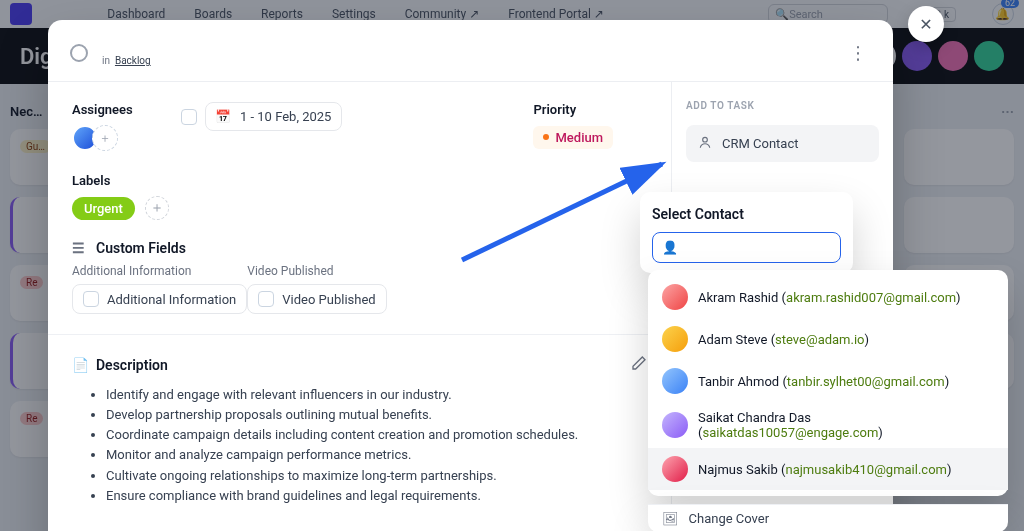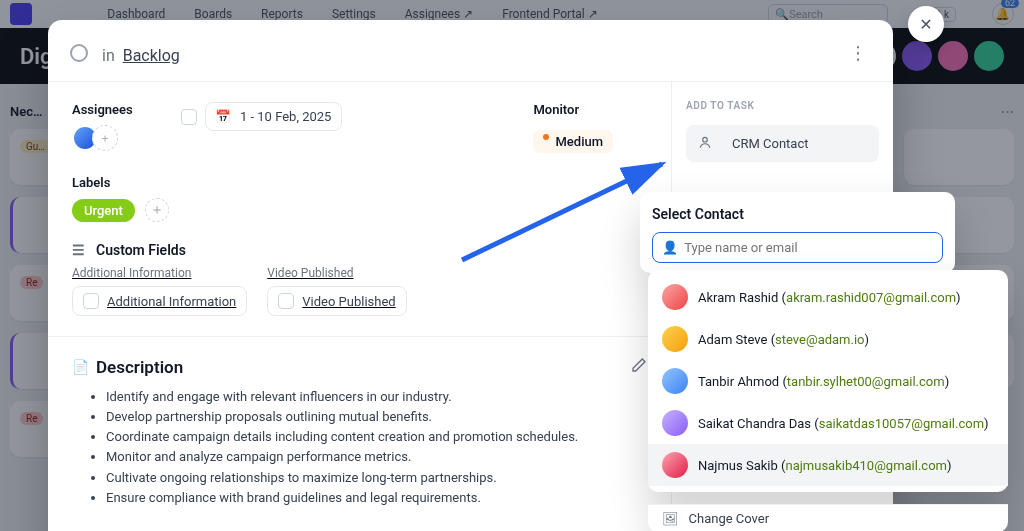--- a/index.html
+++ b/index.html
@@ -25,56 +25,56 @@
   .bg-card { background:#fff; border-radius:10px; padding:10px; margin-bottom:12px; min-height:56px; font-size:12px; box-shadow:0 1px 2px rgba(0,0,0,.06);}
   .bg-chip { display:inline-block; font-size:10px; padding:1px 6px; border-radius:8px; background:#fecaca; color:#991b1b;}
   .bg-chip.y{background:#fef3c7;color:#92400e;}
   .bg-dim { position:absolute; inset:0; background:rgba(17,24,39,0.45); }
 
   
   .modal { position:absolute; top:20px; left:48px; width:845px; height:540px; background:#fff; border-radius:14px; box-shadow:0 25px 50px rgba(0,0,0,.25); display:flex; flex-direction:column; overflow:hidden;}
   .modal-top{ padding:18px 22px 14px; display:flex; align-items:flex-start; gap:14px;}
   .task-circle{ width:18px;height:18px;border:2px solid #9ca3af;border-radius:50%; margin-top:6px;}
   .task-title{ font-size:22px; font-weight:600; color:#111827;}
-  .task-sub{ font-size:16px; color:#6b7280; margin-top:8px;}
+  .task-sub{ font-size:10px; color:#6b7280; margin-top:17px;}
   .task-sub .lnk{ text-decoration:underline; color:#374151;}
   .modal-top .kebab{ margin-left:auto; color:#6b7280; font-size:18px; padding:4px;}
   .modal-body{ flex:1; display:flex; border-top:1px solid #eceef2;}
   .main-pane{ flex:1; padding:20px 24px; overflow:auto;}
   .side-pane{ width:222px; border-left:1px solid #eceef2; padding:18px 14px; display:flex; flex-direction:column; gap:14px;}
   .row{ display:flex; gap:48px; margin-bottom:22px;}
   .field-label{ font-size:13px; font-weight:600; color:#111827; margin-bottom:8px;}
   .assignee-pair{ display:flex; align-items:center;}
   .ava24{ width:26px;height:26px;border-radius:50%; background:linear-gradient(135deg,#60a5fa,#1d4ed8); border:2px solid #fff;}
   .ava24.add{ background:#fff; border:1px dashed #cbd5e1; color:#9ca3af; display:flex;align-items:center;justify-content:center;font-size:12px; margin-left:-6px;}
   .due-wrap{ display:flex; align-items:center; gap:8px;}
   .chk{ width:16px;height:16px;border:1px solid #cbd5e1;border-radius:4px;}
   .date-chip{ display:flex;align-items:center;gap:8px; border:1px solid #e5e7eb; border-radius:8px; padding:6px 10px; font-size:13px; color:#374151;}
-  .prio-chip{ display:inline-flex;align-items:flex-start;gap:6px; background:#fff7ed; color:#0f172a; border-radius:6px; padding:4px 10px; font-size:13px; font-weight:500;}
+  .prio-chip{ display:inline-flex;align-items:center;gap:6px; background:#fff7ed; color:#be185d; border-radius:6px; padding:4px 10px; font-size:13px; font-weight:500;}
   .prio-chip::before{content:""; width:6px;height:6px;border-radius:50%;background:#f97316;}
   .labels-row{ display:flex; align-items:center; gap:10px;}
   .lbl-pill{ background:#84cc16; color:#fff; font-size:13px; font-weight:500; padding:4px 12px; border-radius:12px;}
   .lbl-add{ width:24px;height:24px;border-radius:50%;border:1px dashed #d1d5db; display:flex;align-items:center;justify-content:center;color:#9ca3af;font-size:14px;}
   .section-head{ display:flex; align-items:center; gap:8px; font-size:14px; font-weight:600; color:#111827; margin:6px 0 8px;}
   .section-head svg, .section-head .ico{width:16px;height:16px;color:#6b7280;}
-  .cf-row{ display:flex; gap:20px; margin-top:6px;text-decoration:underline;}
+  .cf-row{ display:flex; margin-top:6px;}
   .cf-col-title{ font-size:12px; color:#6b7280; margin-bottom:6px;}
   .cf-chip{ display:flex;align-items:center;gap:8px; border:1px solid #e5e7eb; border-radius:8px; padding:6px 10px; font-size:13px; color:#374151;}
   .divider{ height:1px;background:#eef0f4; margin:20px -24px; }
   .desc-head{ display:flex; align-items:center; justify-content:space-between;}
   .edit-ico{ color:#6b7280; }
   ul.desc{ margin:10px 0 0 34px; font-size:13px; color:#374151; line-height:1.55; list-style:disc;}
   .side-label{ font-size:10px; letter-spacing:.06em; color:#9ca3af; text-transform:uppercase; font-weight:600;}
-  .side-item{ display:flex; align-items:center; gap:20px; background:#f3f4f6; border-radius:8px; padding:10px 12px; font-size:13px; color:#374151;}
+  .side-item{ display:flex; align-items:center; gap:10px; background:#f3f4f6; border-radius:8px; padding:10px 12px; font-size:13px; color:#374151;}
   .side-item .pico{ color:#6b7280; }
 
   .close-btn{ position:absolute; top:6px; right:80px; width:36px;height:36px;border-radius:50%;background:#fff;box-shadow:0 6px 16px rgba(0,0,0,.18);display:flex;align-items:center;justify-content:center;color:#4b5563;font-size:16px;}
 
   
-  .pop{ position:absolute; top:192px; left:640px; width:315px; background:#fff; border-radius:10px; box-shadow:0 20px 40px rgba(0,0,0,.18); padding:14px 12px 10px;}
+  .pop{ position:absolute; top:192px; left:640px; width:213px; background:#fff; border-radius:10px; box-shadow:0 20px 40px rgba(0,0,0,.18); padding:14px 12px 10px;}
   .pop-title{ font-size:14px; font-weight:600; color:#111827; margin-bottom:10px;}
   .pop-input{ display:flex;align-items:center;gap:6px; border:1.5px solid #2563eb; border-radius:8px; padding:7px 9px;}
   .pop-input input{ border:none; outline:none; font-size:13px; color:#374151; flex:1;}
   .pop-input .pi{ color:#9ca3af; font-size:13px; }
 
   .contact-list{ position:absolute; top:270px; left:648px; width:360px; background:#fff; border-radius:10px; box-shadow:0 20px 40px rgba(0,0,0,.18); padding:6px 0; }
   .contact-row{ display:flex; align-items:center; gap:10px; padding:8px 14px; font-size:13px; color:#111827;}
   .contact-row:hover, .contact-row.hovered{ background:#f3f4f6;}
   .contact-row .cava{ width:26px;height:26px;border-radius:50%; background:linear-gradient(135deg,#a78bfa,#7c3aed); flex-shrink:0;}
   .contact-row .em{ color:#4d7c0f;}
@@ -90,21 +90,21 @@
 
 <div class="bg-app">
   <div class="bg-topbar">
     <div class="logo"></div>
     <span class="badge-pro">Pro</span>
     <span class="nav">
       <span>Dashboard</span>
       <span>Boards</span>
       <span>Reports</span>
       <span>Settings</span>
-      <span>Assignees ↗</span>
+      <span>Community ↗</span>
       <span>Frontend Portal ↗</span>
     </span>
     <div class="search">
       <span>🔍</span>
       <span>Search</span>
     </div>
     <span class="key">⌘ k</span>
     <div class="bell">
       <span>🔔</span>
       <span class="bellcount">62</span>
@@ -170,21 +170,21 @@
         <div>
           <div class="due-wrap">
             <div class="chk"></div>
             <div class="date-chip">
               <span>📅</span>
               <span>1 - 10 Feb, 2025</span>
             </div>
           </div>
         </div>
         <div style="margin-left:auto;margin-right:34px">
-          <div class="field-label">Monitor</div>
+          <div class="field-label">Priority</div>
           <div class="prio-chip">
             <span>Medium</span>
           </div>
         </div>
       </div>
 
       <div>
         <div class="field-label">Labels</div>
         <div class="labels-row">
           <div class="lbl-pill">Urgent</div>
@@ -211,21 +211,21 @@
             <span>Video Published</span>
           </div>
         </div>
       </div>
 
       <div class="divider"></div>
 
       <div class="desc-head">
         <div class="section-head" style="margin:0">
           <span class="ico">📄</span>
-          <span style="font-size:17px">Description</span>
+          <span style="font-size:14px">Description</span>
         </div>
         <span class="edit-ico">
           <svg width="16" height="16" viewBox="0 0 24 24" fill="none" stroke="currentColor" stroke-width="2">
               <path d="M17 3l4 4L7 21H3v-4L17 3z"></path>
             </svg>
         </span>
       </div>
       <ul class="desc">
         <li>Identify and engage with relevant influencers in our industry.</li>
         <li>Develop partnership proposals outlining mutual benefits.</li>
@@ -252,40 +252,39 @@
 </div>
 
 <div class="close-btn">
   <span>✕</span>
 </div>
 
 <div class="pop">
   <div class="pop-title">Select Contact</div>
   <div class="pop-input">
     <span class="pi">👤</span>
-    <input type="text" placeholder="Type name or email" style="">
   </div>
 </div>
 
 <div class="contact-list">
   <div class="contact-row">
     <div class="cava" style="background:linear-gradient(135deg,#fca5a5,#ef4444)"></div>
     <span><span>Akram Rashid</span> (<span class="em">akram.rashid007@gmail.com</span>)</span>
   </div>
   <div class="contact-row">
     <div class="cava" style="background:linear-gradient(135deg,#fcd34d,#f59e0b)"></div>
     <span><span>Adam Steve</span> (<span class="em">steve@adam.io</span>)</span>
   </div>
   <div class="contact-row">
     <div class="cava" style="background:linear-gradient(135deg,#93c5fd,#3b82f6)"></div>
     <span><span>Tanbir Ahmod</span> (<span class="em">tanbir.sylhet00@gmail.com</span>)</span>
   </div>
   <div class="contact-row">
     <div class="cava" style="background:linear-gradient(135deg,#c4b5fd,#8b5cf6)"></div>
-    <span><span>Saikat Chandra Das</span> (<span class="em">saikatdas10057@gmail.com</span>)</span>
+    <span><span>Saikat Chandra Das</span> (<span class="em">saikatdas10057@engage.com</span>)</span>
   </div>
   <div class="contact-row hovered">
     <div class="cava" style="background:linear-gradient(135deg,#fda4af,#e11d48)"></div>
     <span><span>Najmus Sakib</span> (<span class="em">najmusakib410@gmail.com</span>)</span>
   </div>
 </div>
 
 <div class="cover-strip">
   <span class="cico">🖼</span>
   <span>Change Cover</span>

